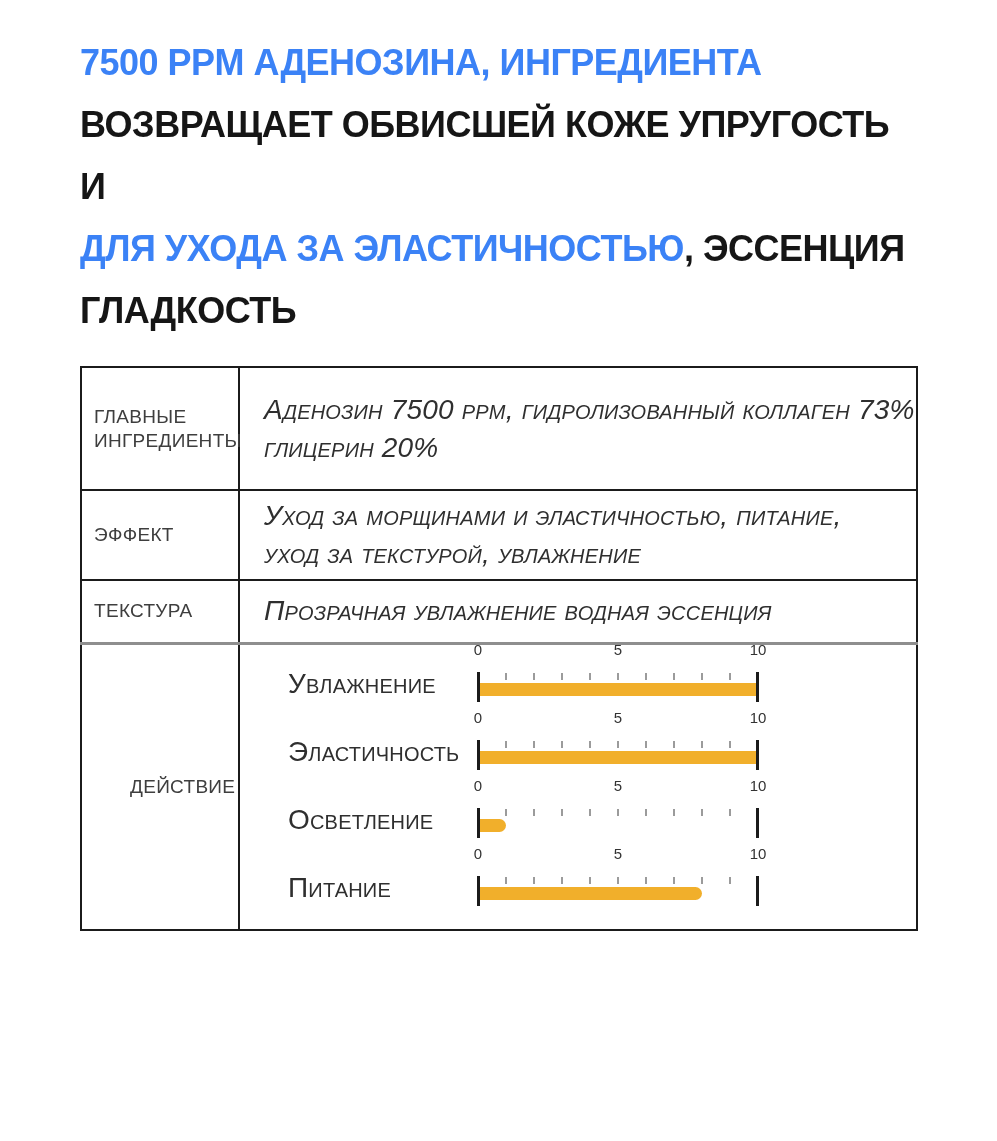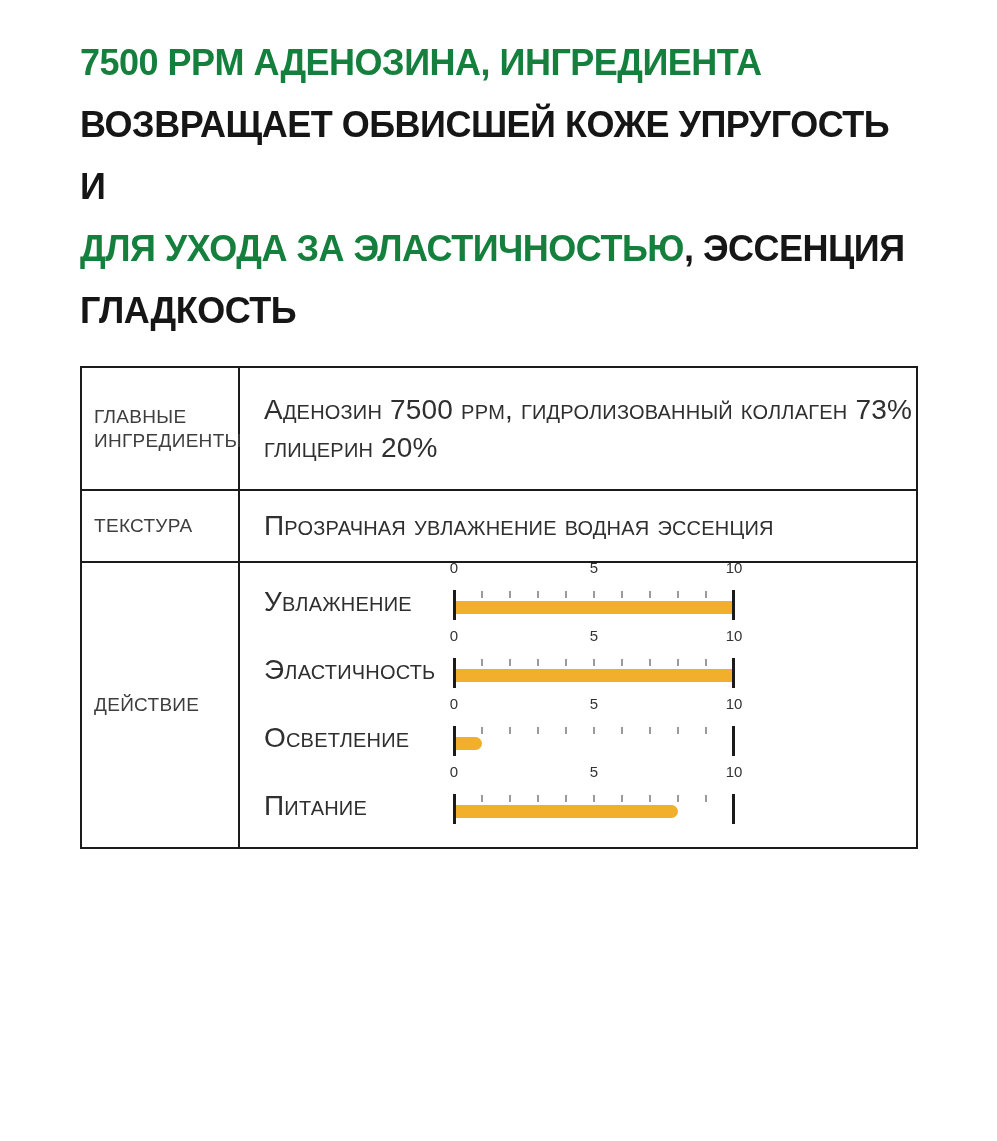--- a/index.html
+++ b/index.html
@@ -7,40 +7,40 @@
   body {
     width: 997px; height: 1141px;
     background: #ffffff;
     font-family: "Liberation Sans", "DejaVu Sans", sans-serif;
     overflow: hidden;
   }
   .page { padding: 32px 80px 0 80px; }
 
   
   .heading { color: #161616; font-weight: bold; font-size: 36px; line-height: 62px; letter-spacing: -0.5px; }
-  .heading .accent { color: #15803d; }
+  .heading .accent { color: #3b82f6; }
 
   
   .spec-table {
     border-collapse: collapse; table-layout: fixed;
     width: 838px; margin-top: 24px;
     border: 2px solid #1b1b1b;
   }
   .spec-table td { vertical-align: middle; }
   td.label-cell {
     width: 158px; padding: 6px 4px 6px 12px;
     font-size: 19px; letter-spacing: 0.3px; color: #3e3e3e; line-height: 24px;
   }
   td.value-cell {
     border-left: 2px solid #1b1b1b;
     padding: 6px 4px 6px 24px;
     font-size: 28px; line-height: 38px; color: #2f2f2f;
     font-variant: small-caps; letter-spacing: 0.2px;
   }
-  .value-line { white-space: nowrap; }
+  .value-line { white-space: nowrap; font-style: italic; }
   
   .spec-table tr:nth-child(2) td, .spec-table tr:nth-child(3) td { border-top: 2px solid #1b1b1b; }
   .spec-table tr:nth-child(n+4) td { border-top: 3px solid #8e8e8e; }
   
   .spec-table tr:nth-child(1) td { height: 123px; }
   .spec-table tr:nth-child(2) td { height: 72px; }
   .spec-table tr:nth-child(3) td { height: 63px; }
   .spec-table tr:nth-child(4) td { height: 78px; padding-left: 48px; }
   .spec-table tr:nth-child(5) td { height: 300px; }
   .spec-table tr:nth-child(6) td { height: 59px; }
@@ -73,20 +73,27 @@
   <table class="spec-table">
     <tbody>
         <tr>
           <td class="label-cell">ГЛАВНЫЕ ИНГРЕДИЕНТЫ</td>
           <td class="value-cell">
             <div class="value-line">Аденозин 7500 ppm, гидролизованный коллаген 73%</div>
             <div class="value-line">глицерин 20%</div>
           </td>
         </tr>
         <tr>
+          <td class="label-cell">ЭФФЕКТ</td>
+          <td class="value-cell">
+            <div class="value-line">Уход за морщинами и эластичностью, питание,</div>
+            <div class="value-line">уход за текстурой, увлажнение</div>
+          </td>
+        </tr>
+        <tr>
           <td class="label-cell">ТЕКСТУРА</td>
           <td class="value-cell">
             <div class="value-line">Прозрачная увлажнение водная эссенция</div>
           </td>
         </tr>
         <tr>
           <td class="label-cell">ДЕЙСТВИЕ</td>
           <td class="value-cell">
             <div class="scale-row">
               <div class="scale-name">Увлажнение</div>

